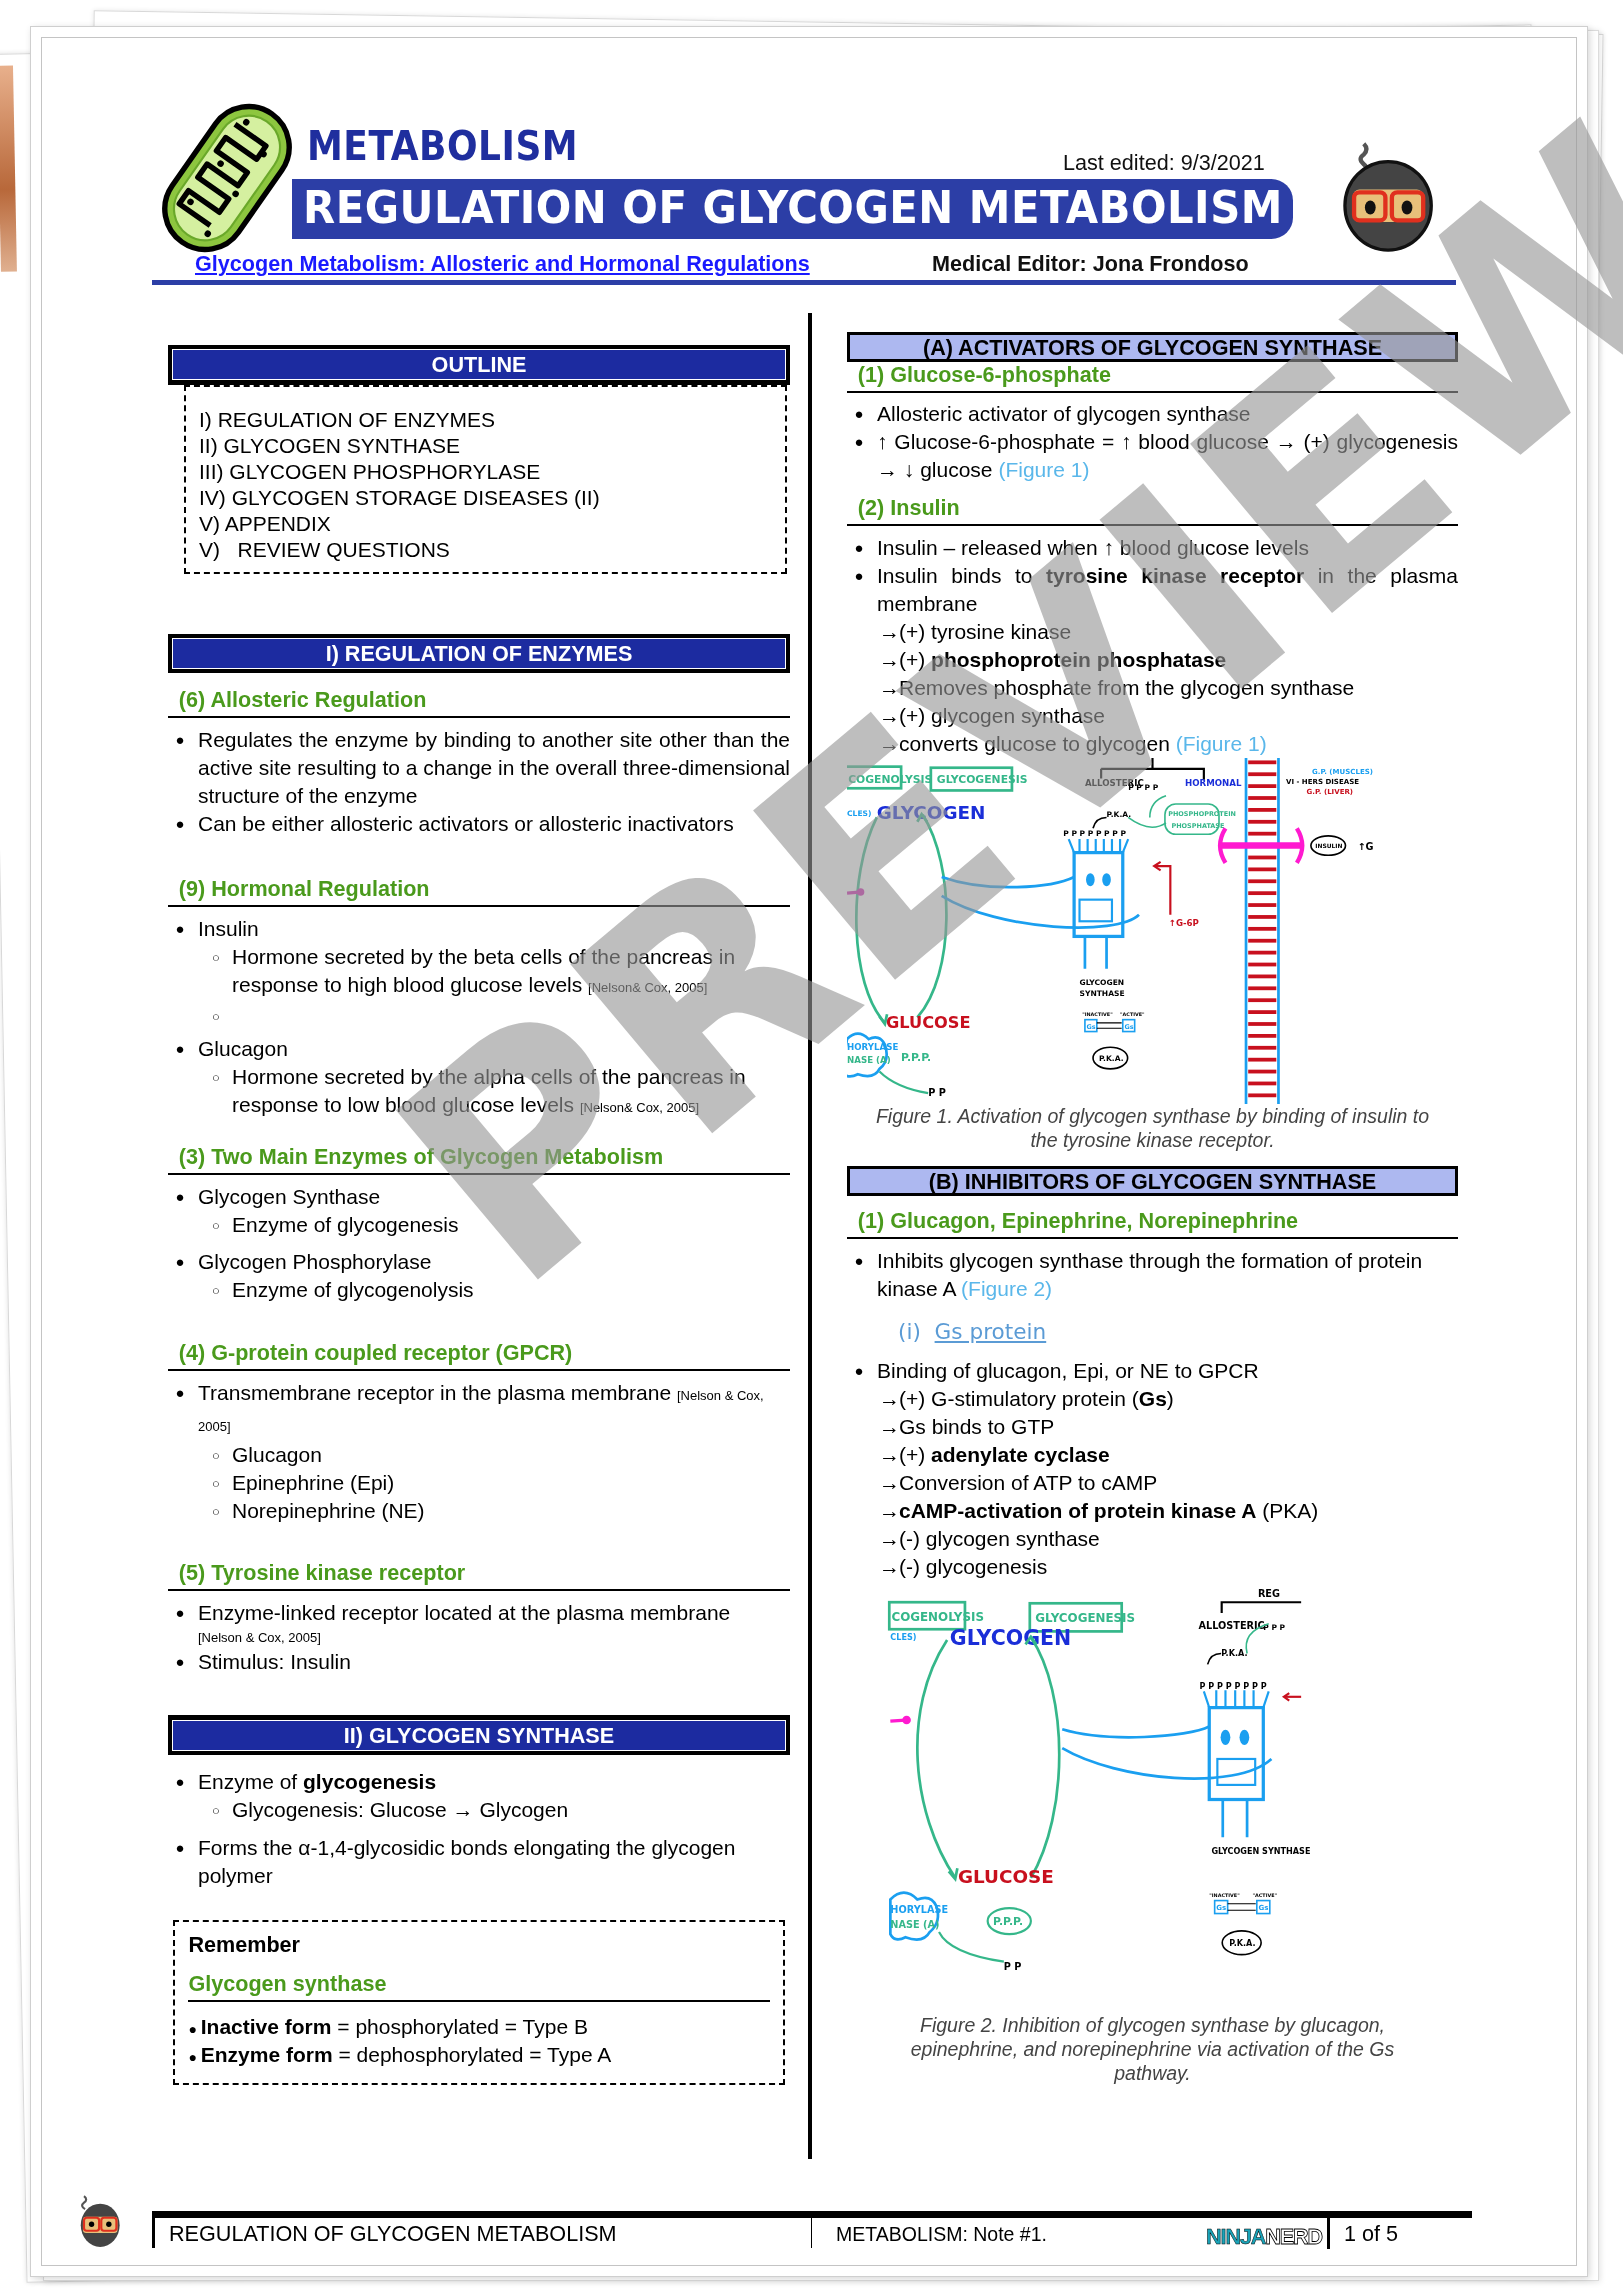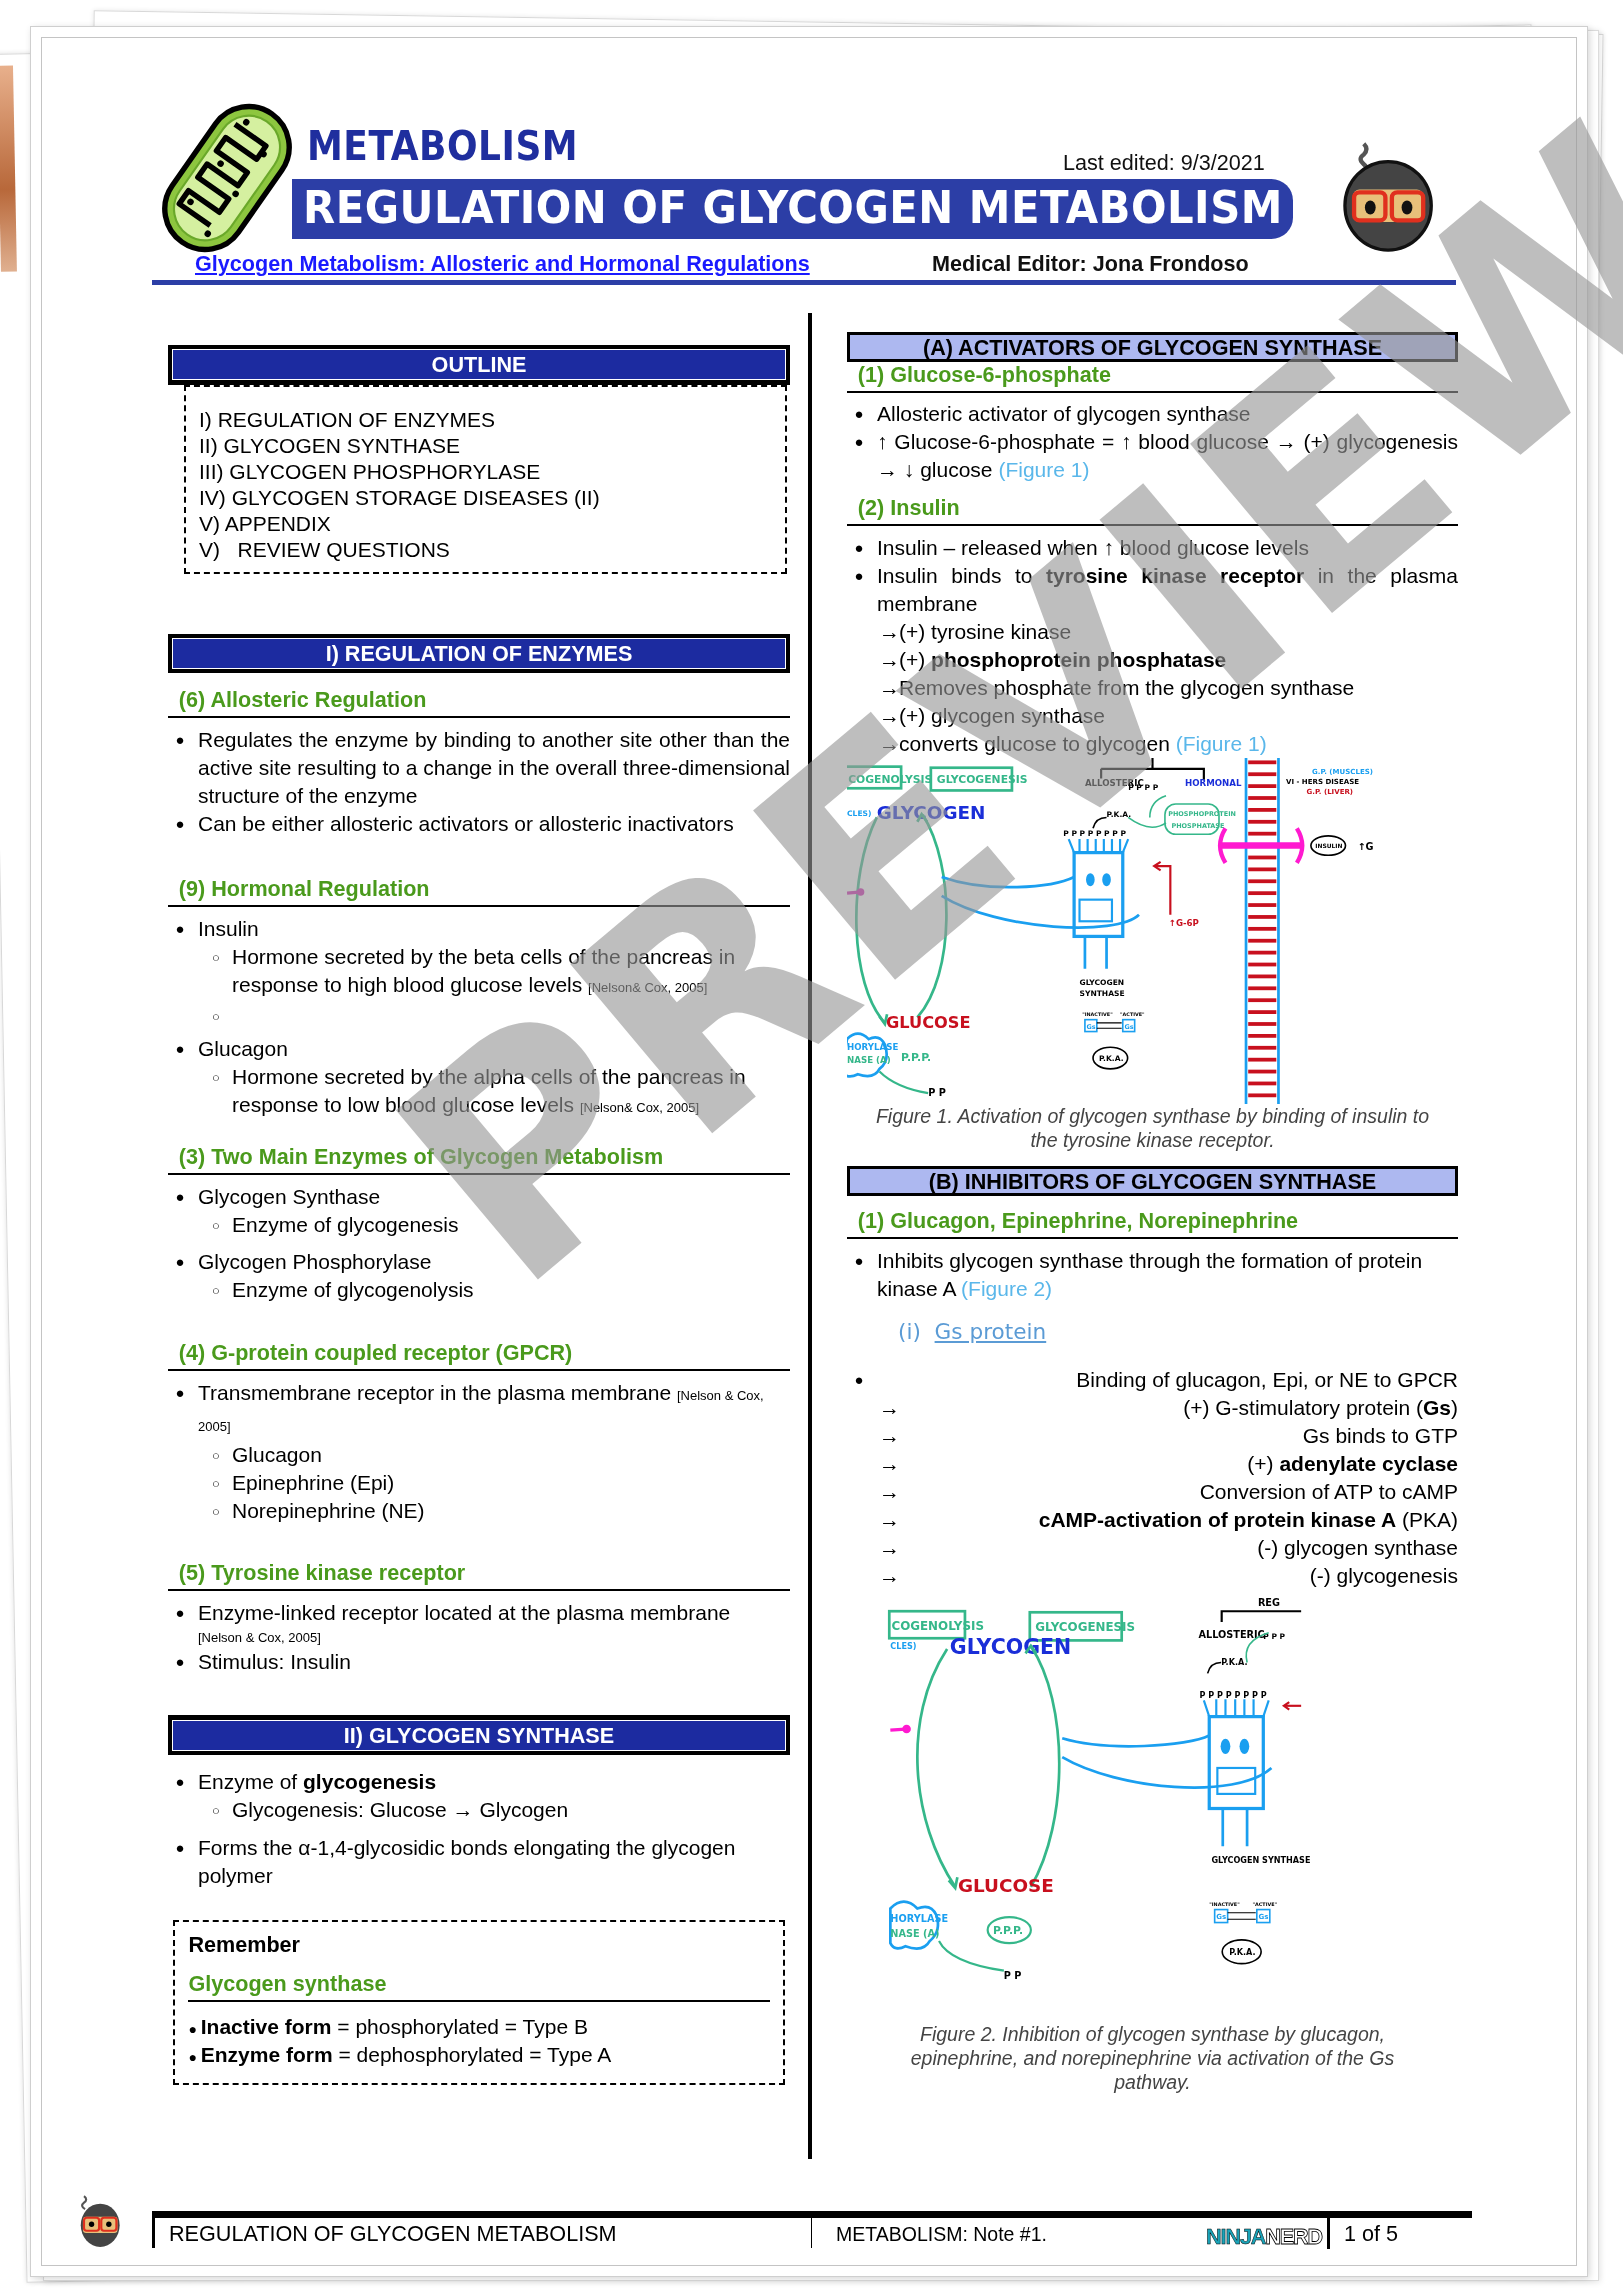--- a/index.html
+++ b/index.html
@@ -336,21 +336,21 @@
     </svg>
   </div>
   <div class="caption" style="padding:0 16px;">Figure 1. Activation of glycogen synthase by binding of insulin to the tyrosine kinase receptor.</div>
 
   <div class="sec-hdr-light" style="margin-top:14px;">(B)  INHIBITORS OF GLYCOGEN SYNTHASE</div>
   <div class="sub-hdr" style="margin-top:12px;">(1)  Glucagon, Epinephrine, Norepinephrine</div>
   <ul class="ul" style="margin-top:7.6px;">
     <li class="b"><span>Inhibits glycogen synthase through the formation of protein kinase A </span><span class="fig-ref">(Figure 2)</span></li>
   </ul>
   <div class="gs-hdr" style="margin-top:16px;"><span>(i)</span>&nbsp;&nbsp;<span class="u">Gs protein</span></div>
-  <ul class="ul" style="margin-top:22px;text-align:right;">
+  <ul class="ul" style="margin-top:13px;">
     <li class="b">Binding of glucagon, Epi, or NE to GPCR</li>
     <li class="a"><span>(+) G-stimulatory protein (</span><b>Gs</b><span>)</span></li>
     <li class="a"><span>Gs binds to GTP</span><b></b><span></span></li>
     <li class="a"><span>(+) </span><b>adenylate cyclase</b><span></span></li>
     <li class="a"><span>Conversion of ATP to cAMP</span><b></b><span></span></li>
     <li class="a"><span></span><b>cAMP-activation of protein kinase A</b><span> (PKA)</span></li>
     <li class="a"><span>(-) glycogen synthase</span><b></b><span></span></li>
     <li class="a"><span>(-) glycogenesis</span><b></b><span></span></li>
   </ul>
 

